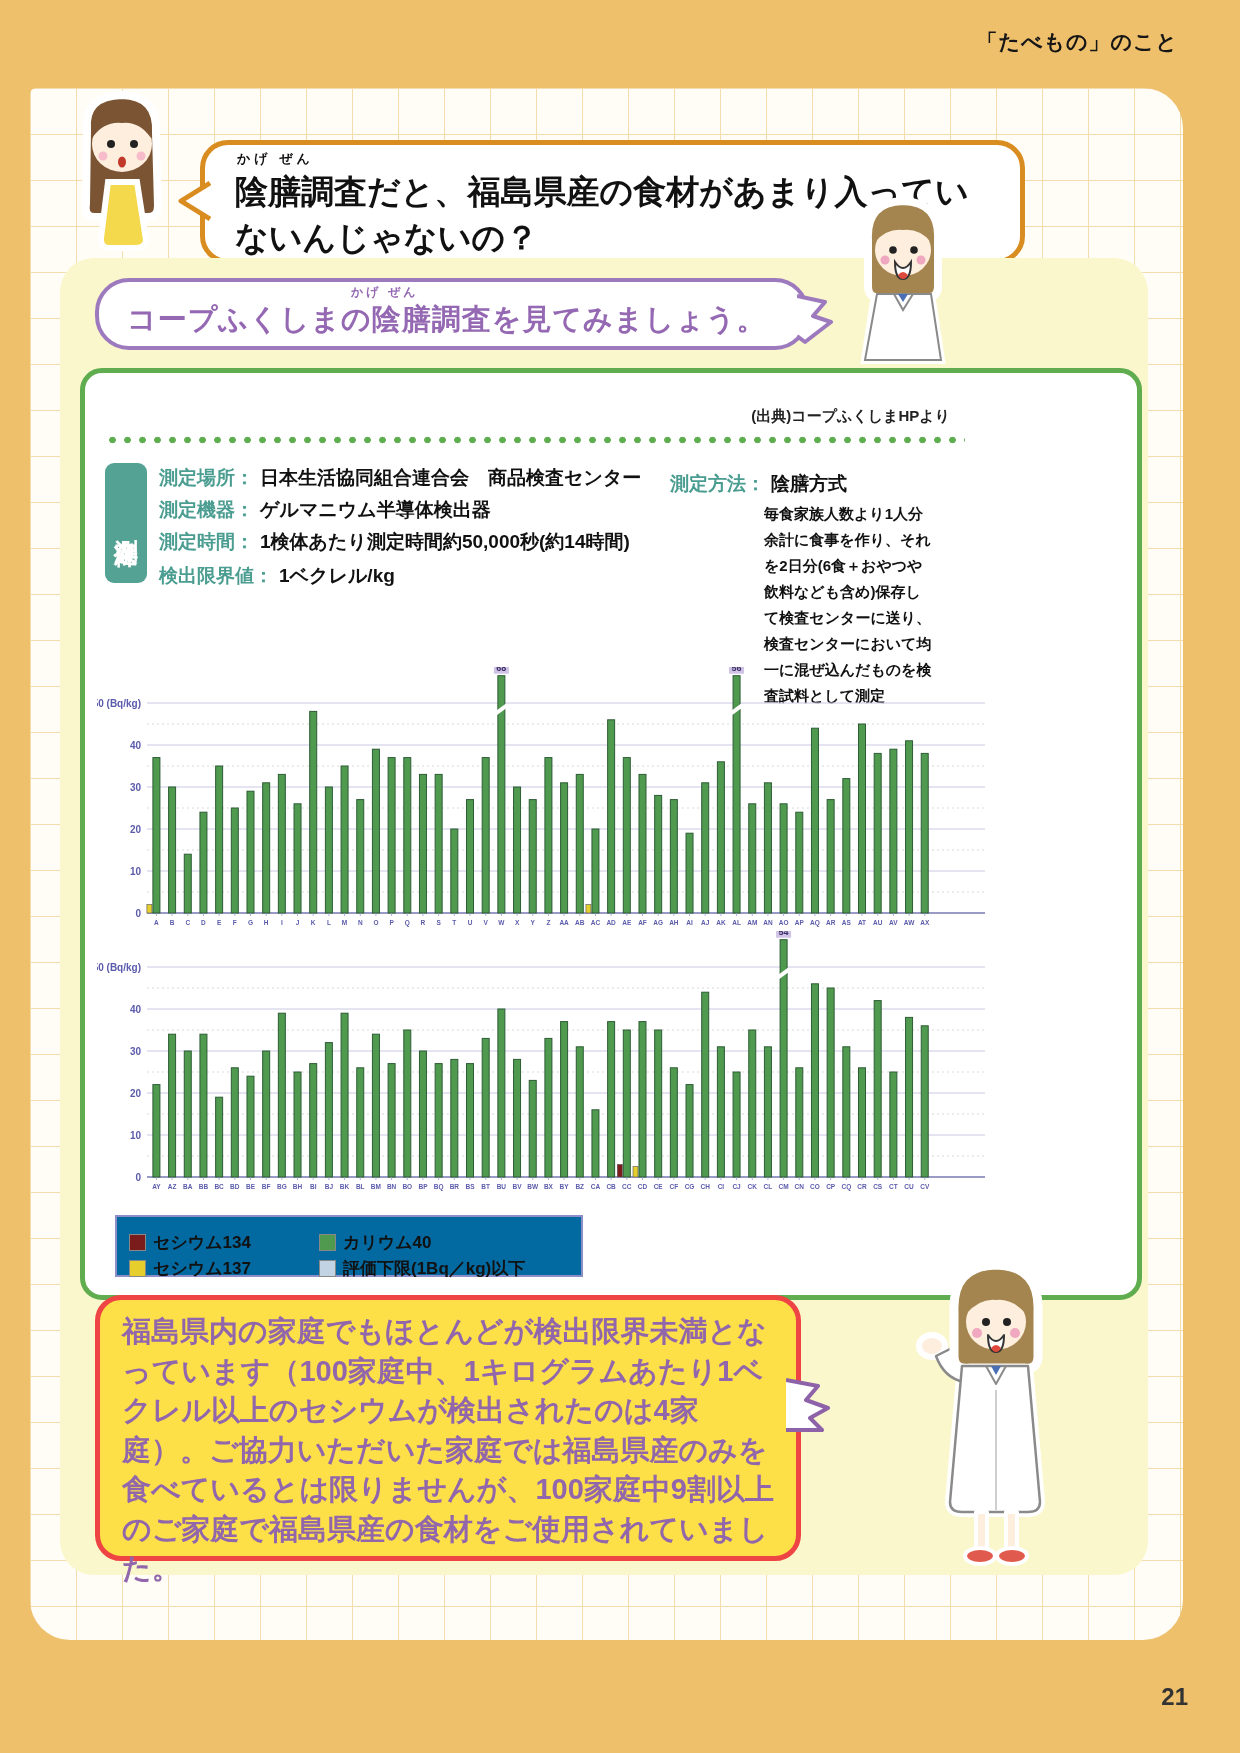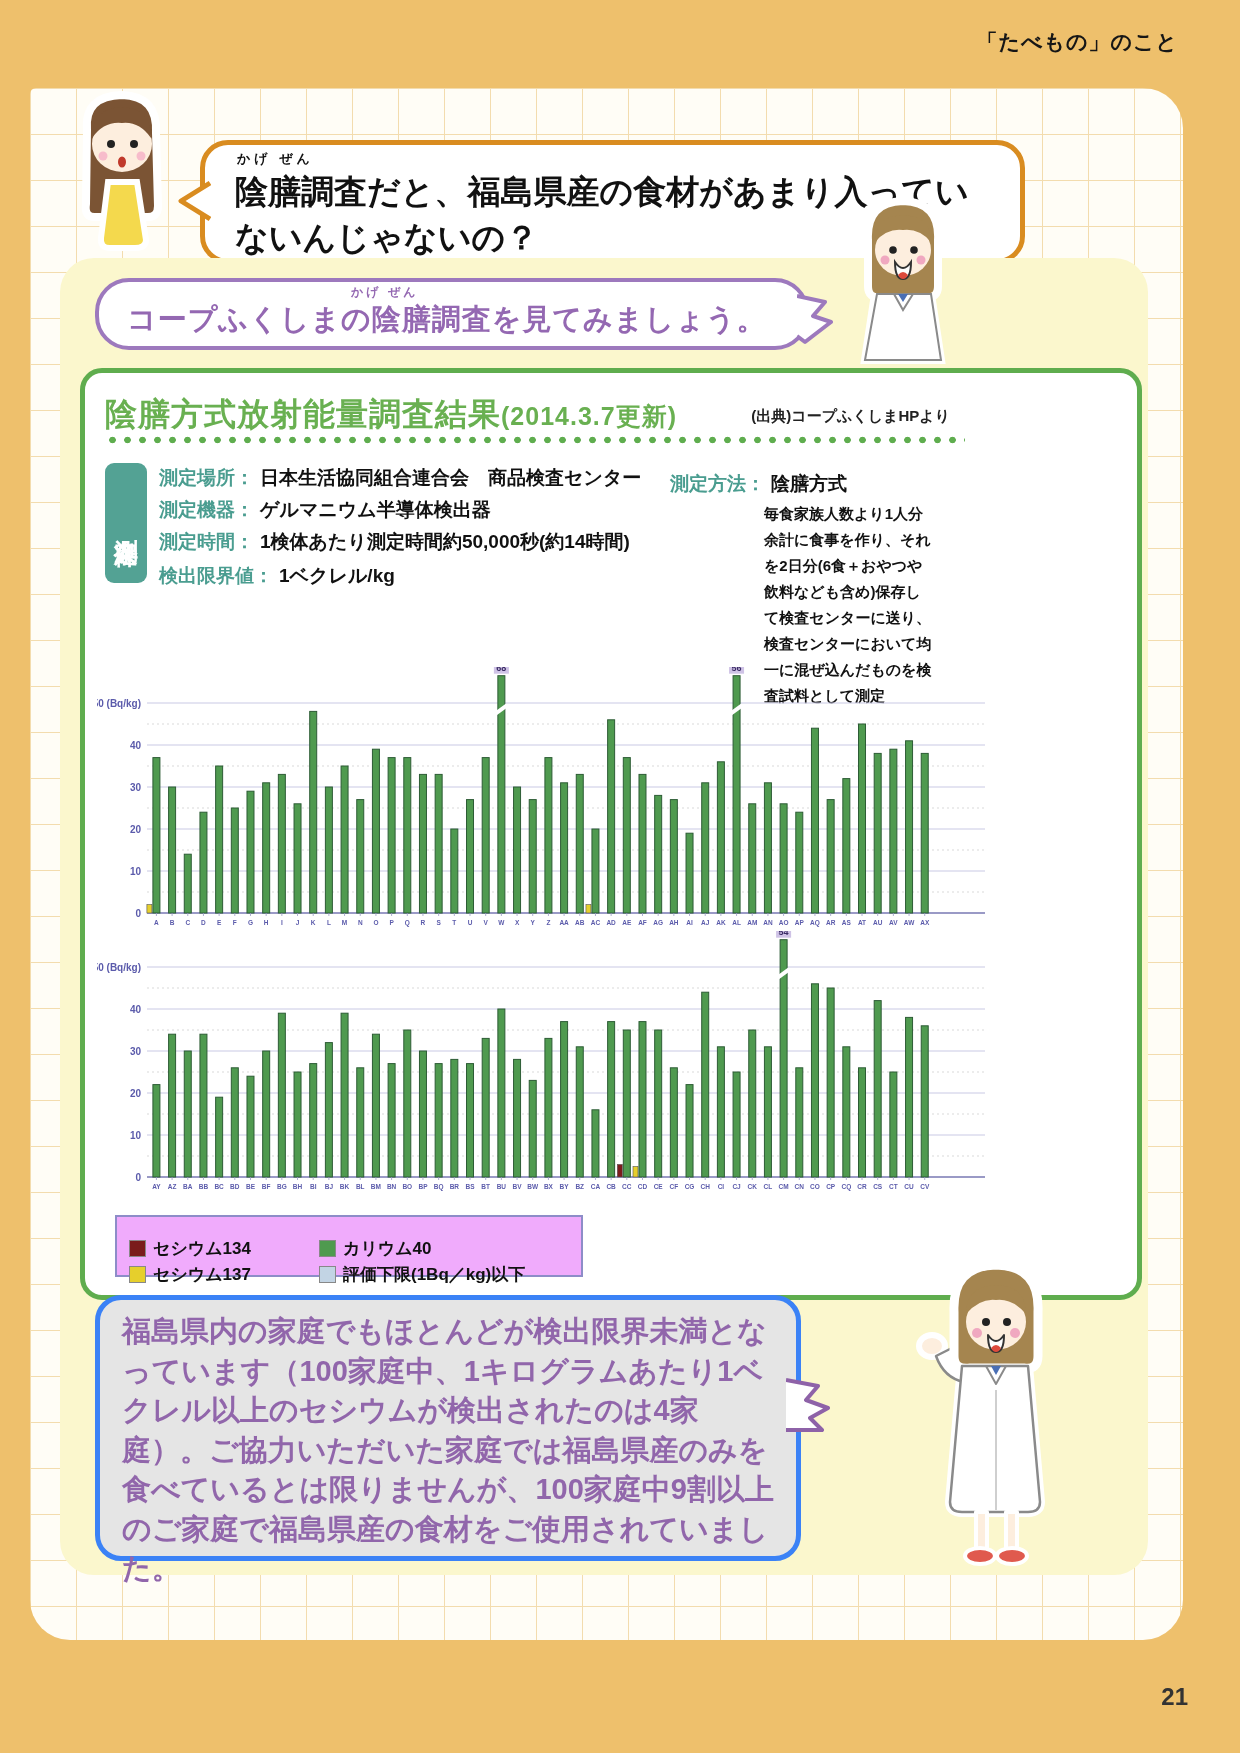--- a/index.html
+++ b/index.html
@@ -40,28 +40,28 @@
         color:#fff;font-size:24px;writing-mode:vertical-rl;text-orientation:upright;
         display:flex;align-items:center;justify-content:center;letter-spacing:2px;}
   .cond-row{position:absolute;left:74px;font-size:19px;white-space:nowrap;}
   .cond-label{color:#4a9d90;margin-right:6px;}
   .cond-value{color:#111;}
   .method{position:absolute;left:585px;top:98px;width:265px;font-size:19px;}
   .method-desc{margin-top:4px;font-size:15px;line-height:26px;color:#111;}
   .chart{position:absolute;left:12px;}
   .chart1{top:294px;}
   .chart2{top:558px;}
-  .legend{position:absolute;left:30px;top:842px;width:468px;height:62px;border:2px solid #8d8dc8;background:#f0abfc;
-        display:grid;grid-template-columns:190px 1fr;grid-auto-rows:26px;align-items:center;padding:18px 12px;box-sizing:border-box;}
+  .legend{position:absolute;left:30px;top:842px;width:468px;height:62px;border:2px solid #8d8dc8;background:#0369a1;
+        display:grid;grid-template-columns:190px 1fr;grid-auto-rows:26px;align-items:center;padding:12px 12px;box-sizing:border-box;}
   .legend-item{display:flex;align-items:center;font-size:17px;color:#111;white-space:nowrap;}
   .legend-swatch{display:inline-block;width:15px;height:15px;margin-right:7px;border:1px solid #888;}
 
   
-  .c-bubble{position:absolute;left:95px;top:1295px;width:696px;height:256px;background:#e5e5e5;
-        border:5px solid #3b82f6;border-radius:26px;}
+  .c-bubble{position:absolute;left:95px;top:1295px;width:696px;height:256px;background:#fde047;
+        border:5px solid #ef4444;border-radius:26px;}
   .c-text{position:absolute;left:22px;top:12px;width:652px;font-size:29px;line-height:39.5px;color:#9166ab;}
   .c-tail{position:absolute;right:-36px;top:72px;}
 </style>
 </head>
 <body>
 
 <div class="page">
 
   <div class="grid-panel"></div>
 
@@ -107,23 +107,20 @@
 
   <div class="i-bubble">
     <svg class="i-tail" width="42" height="56" viewBox="0 0 42 56">
       <path d="M0 6 L28 12 L16 26 L34 32 L8 52 L0 46" fill="#fff" stroke="#9d79bd" stroke-width="4" stroke-linejoin="round"></path>
     </svg>
     <div class="i-furi">かげ ぜん</div>
     <div class="i-text">コープふくしまの陰膳調査を見てみましょう。</div>
   </div>
 
   <div class="report">
-    <div class="r-title">
-      <span>陰膳方式放射能量調査結果</span><span class="upd">(2014.3.7更新)</span>
-    </div>
     <div class="r-source">(出典)コープふくしまHPより</div>
     <div class="r-dots"></div>
 
     <div class="cond-badge">測定条件</div>
 
     <div class="cond-row" style="top:92px;">
       <span class="cond-label">測定場所：</span><span class="cond-value">日本生活協同組合連合会　商品検査センター</span>
     </div>
     <div class="cond-row" style="top:124px;">
       <span class="cond-label">測定機器：</span><span class="cond-value">ゲルマニウム半導体検出器</span>

